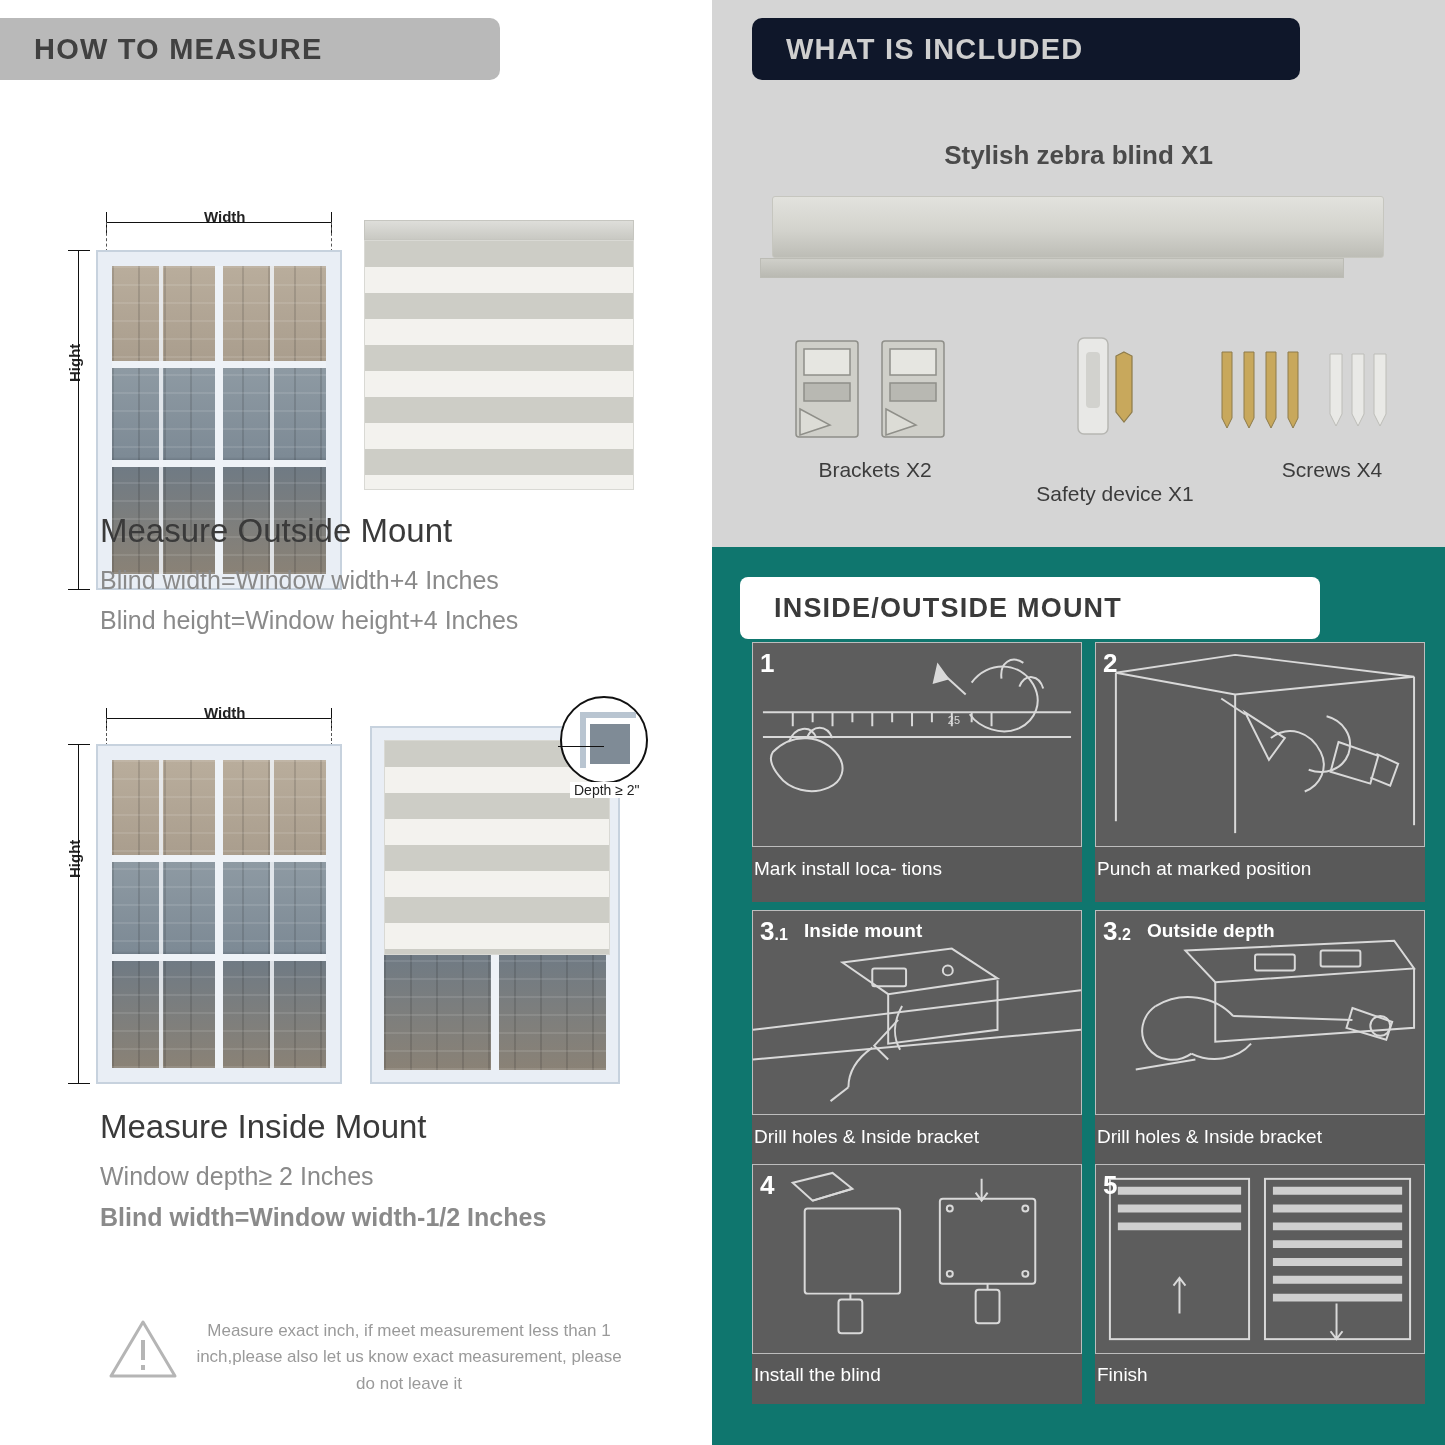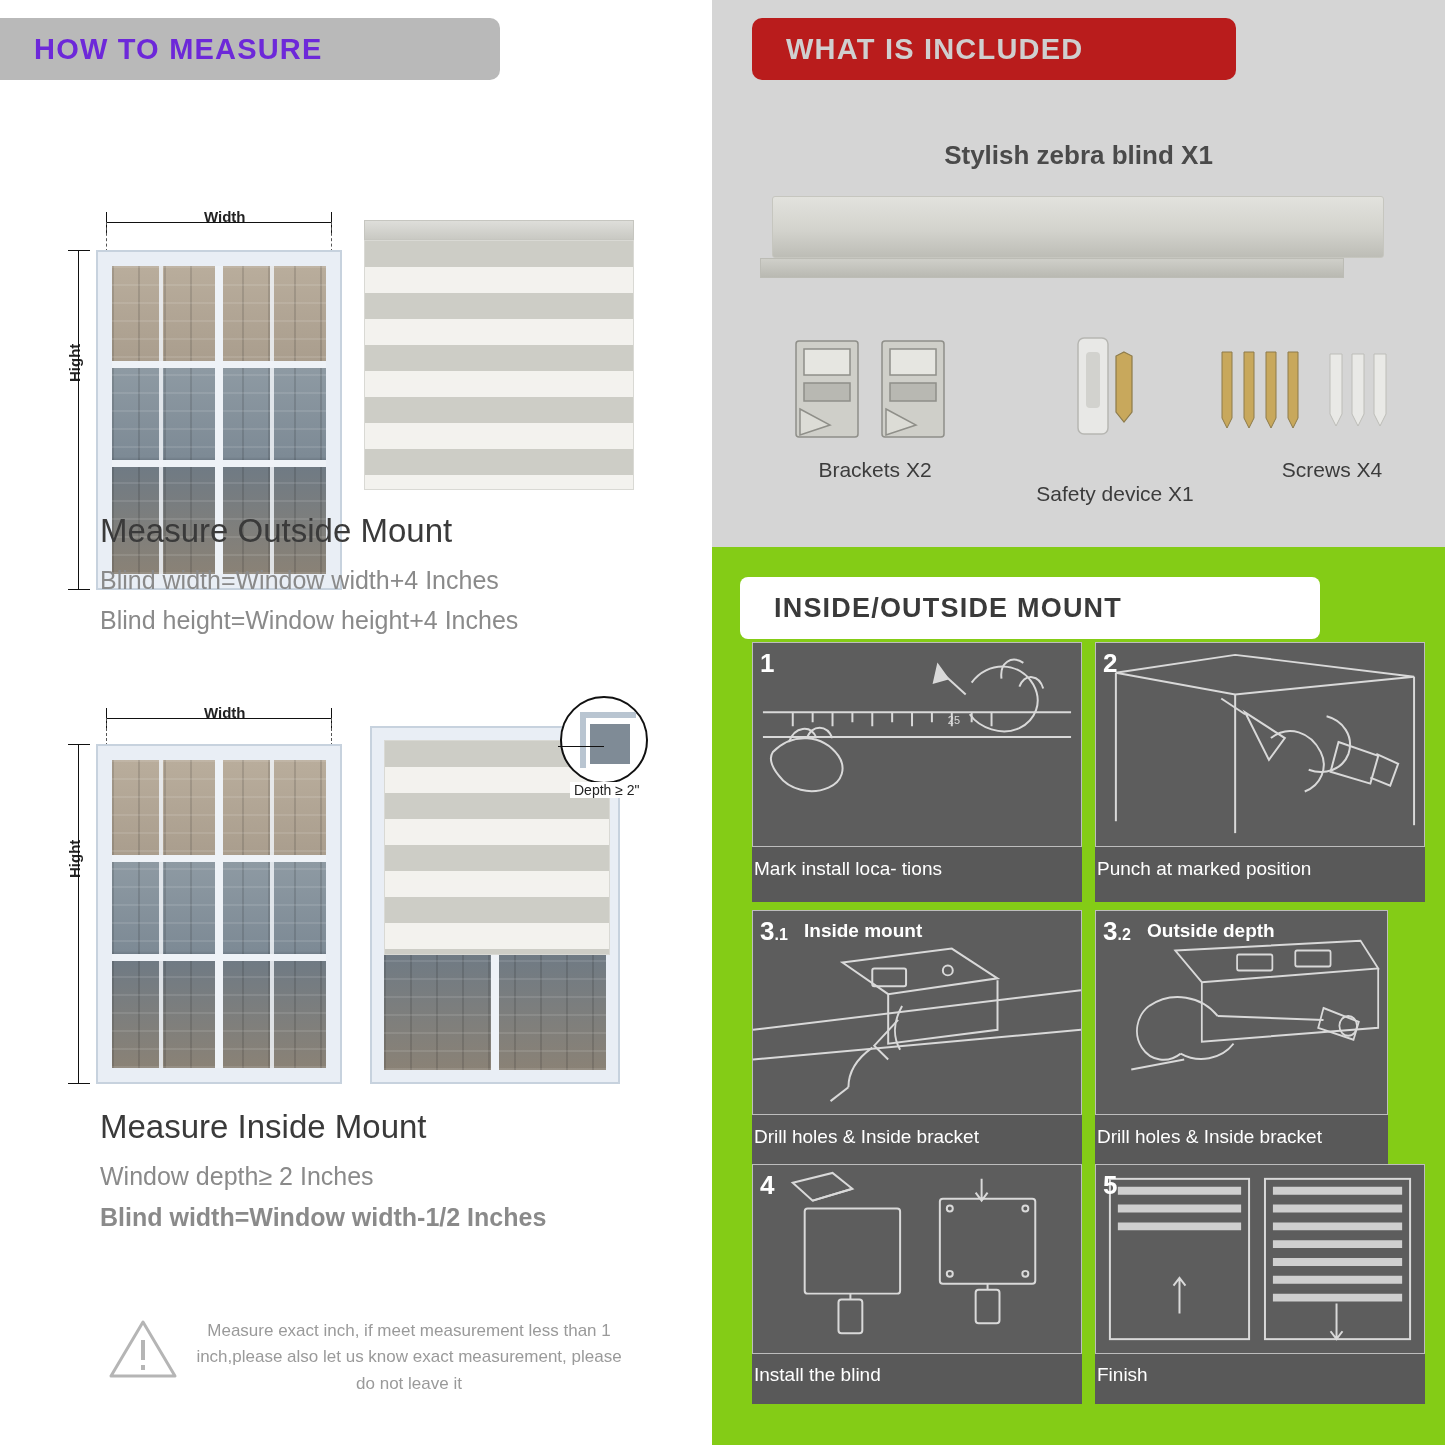--- a/index.html
+++ b/index.html
@@ -24,21 +24,21 @@
     padding-left:34px;
     border-radius:0 10px 10px 0;
   }
   .hdr-banner span {
     font-size:29px; font-weight:bold; letter-spacing:1.2px;
   }
   #hdr-measure {
     left:0; top:18px; width:500px;
     background:#b9b9b9;
   }
-  #hdr-measure span { color:#6d28d9; }
+  #hdr-measure span { color:#404040; }
 
   
   .diagram { position:absolute; }
 
   .dim-label {
     position:absolute; font-size:15px; color:#222; font-weight:bold;
     background:#fff; padding:0 4px;
   }
   .arrow-h, .arrow-v { position:absolute; }
   .arrow-h { height:1px; background:#111; }
@@ -87,22 +87,22 @@
   }
   .warn-tri svg { display:block; }
   .warn-text { font-size:17px; color:#9a9a9a; line-height:1.55; max-width:430px; }
 
   
   .right-top {
     position:absolute; left:712px; top:0; width:733px; height:547px;
     background:#d5d5d5;
   }
   #hdr-included {
-    left:40px; top:18px; width:484px;
-    background:#b91c1c;
+    left:40px; top:18px; width:548px;
+    background:#0f172a;
     border-radius:10px;
   }
   #hdr-included span { color:#cfcfcf; }
 
   .inc-title {
     position:absolute; width:100%; text-align:center; top:140px;
     font-size:26px; font-weight:bold; color:#4a4a4a;
   }
   .headrail {
     position:absolute; left:60px; top:196px; width:612px; height:62px;
@@ -114,21 +114,21 @@
     background:linear-gradient(180deg,#cfcfc9,#b9b9b2);
     border:1px solid #bcbcb5;
   }
   .part-label {
     position:absolute; font-size:21px; color:#3c3c3c; text-align:center;
   }
 
   
   .right-bot {
     position:absolute; left:712px; top:547px; width:733px; height:898px;
-    background:#84cc16;
+    background:#0f766e;
   }
   #hdr-mount {
     left:28px; top:30px; width:580px;
     background:#ffffff; border-radius:8px;
   }
   #hdr-mount span { color:#3a3a3a; font-size:27px; }
 
   .step {
     position:absolute;
     background:#595959;
@@ -397,21 +397,21 @@
           </svg>
         </div>
       </div>
       <div class="step-num">
         <span>3</span><span class="sub">.1</span>
       </div>
       <div class="step-sublabel">Inside mount</div>
       <div class="step-cap" style="top:216px;">Drill holes &amp;  Inside bracket</div>
     </div>
 
-    <div class="step" style="left:383px;top:363px;width:293px;height:260px;">
+    <div class="step" style="left:383px;top:363px;width:330px;height:260px;">
       <div class="step-box" style="height:205px;">
         <div class="sketch">
           <svg viewBox="0 0 330 205" preserveAspectRatio="none">
             <g fill="none" stroke="#d9d9d9" stroke-width="2">
               <path d="M90 40 L300 30 L320 58 L120 72 Z"></path>
               <path d="M120 72 v60 L320 118 V58"></path>
               <rect x="160" y="44" width="40" height="16" rx="2"></rect>
               <rect x="226" y="40" width="40" height="16" rx="2"></rect>
               <path d="M60 96 c26,-16 60,-10 78,10"></path>
               <path d="M60 96 c-14,10 -18,28 -8,42 c10,14 30,16 44,6"></path>

